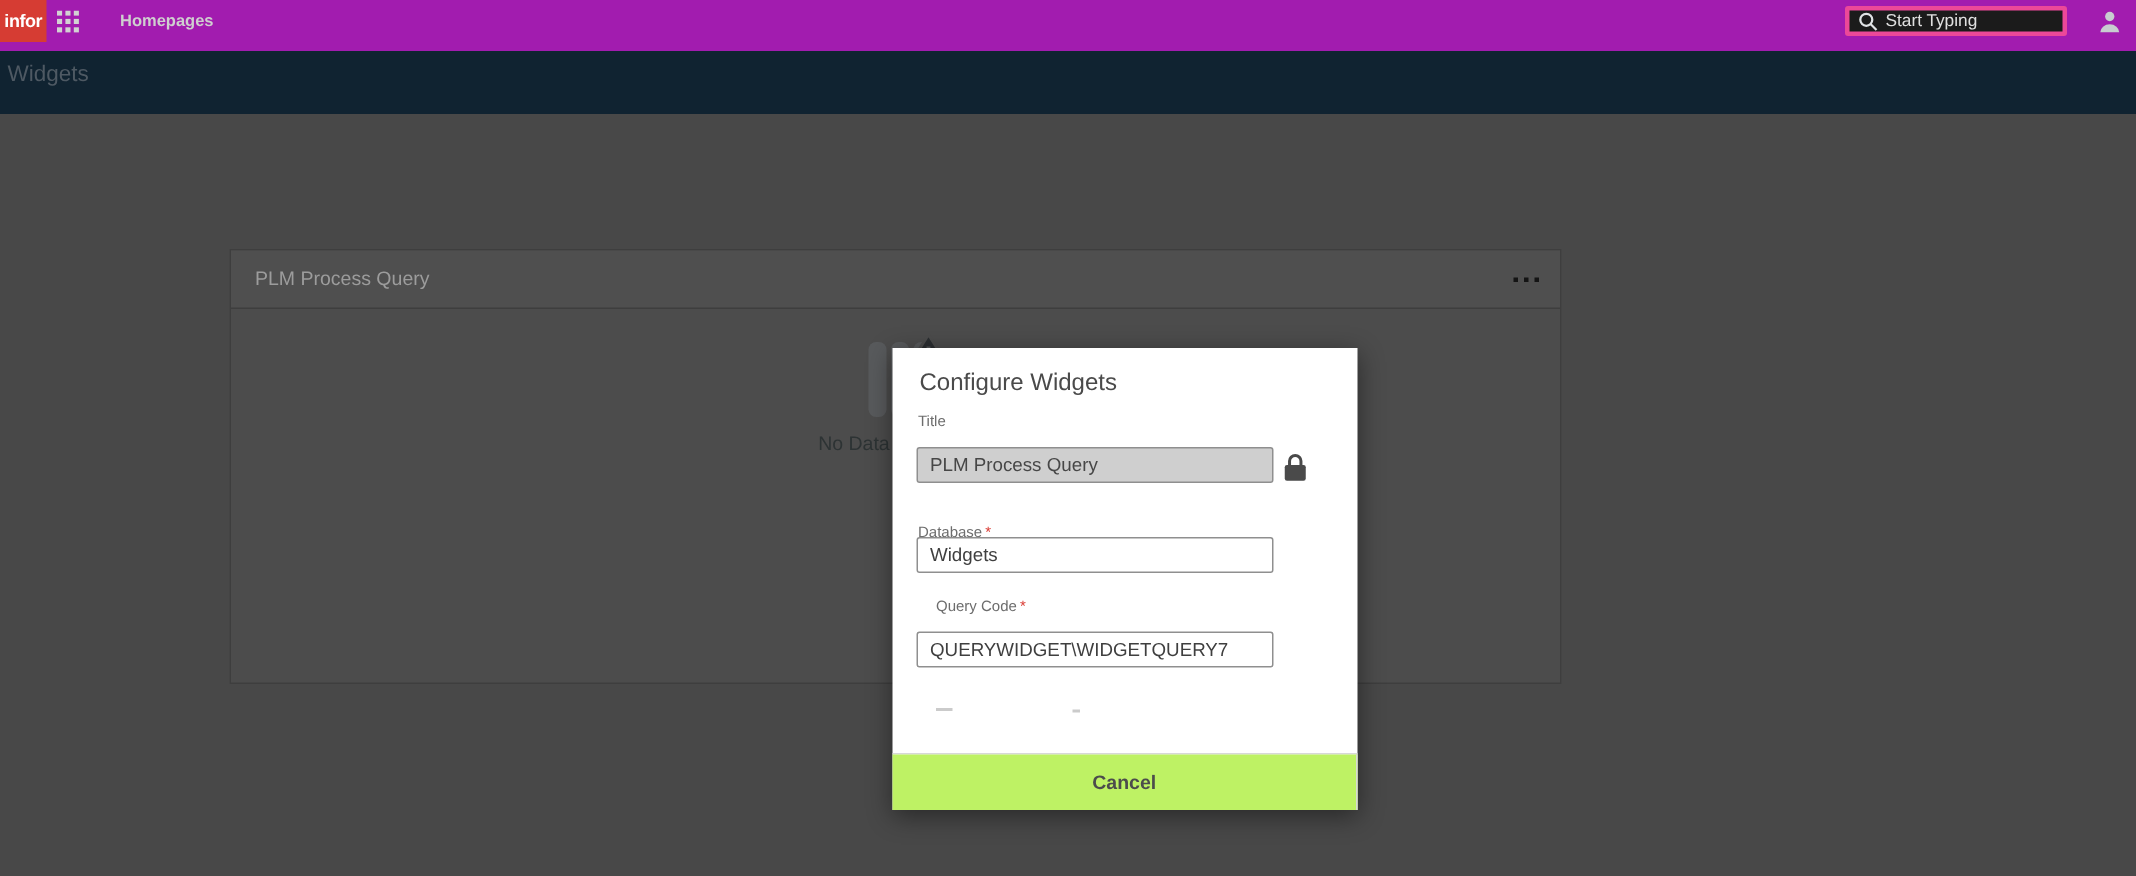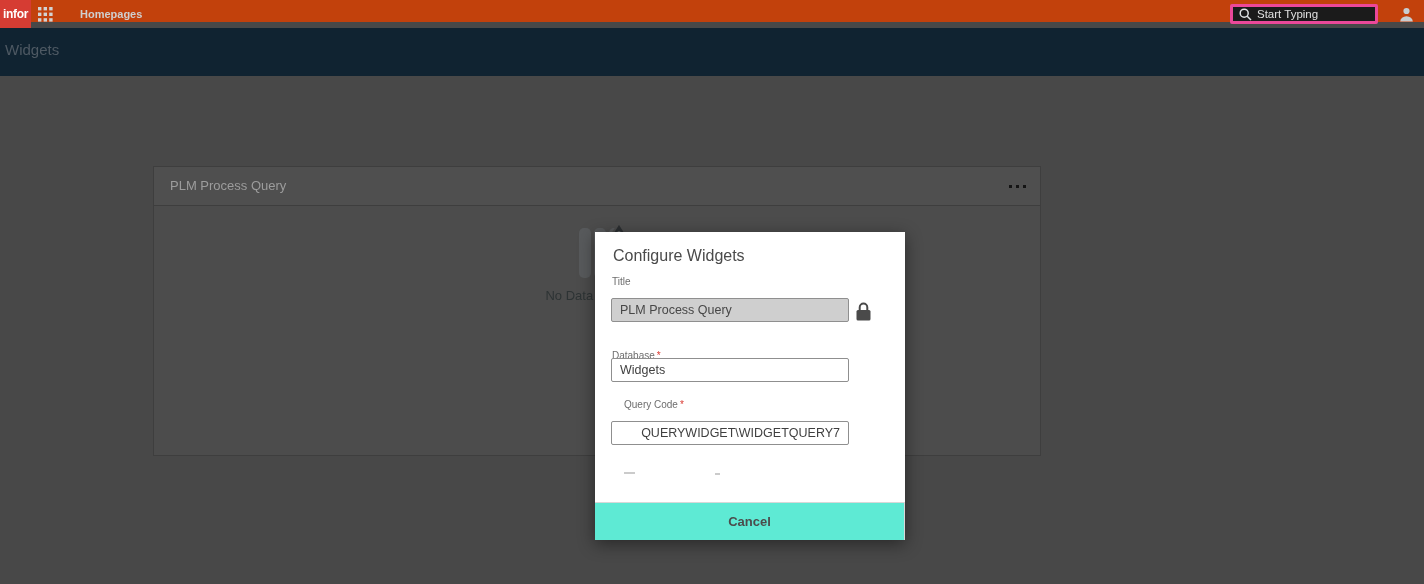--- a/index.html
+++ b/index.html
@@ -1,21 +1,21 @@
 <!DOCTYPE html>
 <html><head>
 <meta charset="utf-8">
 <style>
   * { margin:0; padding:0; box-sizing:border-box; }
   html,body { width:1424px; height:584px; overflow:hidden; }
   body { font-family:"Liberation Sans","DejaVu Sans",sans-serif; background:#484848; }
   .page { position:relative; width:1424px; height:584px; background:#484848; }
 
   
-  .topbar { position:absolute; left:0; top:0; width:1424px; height:22px; background:#c2410c; z-index:5;padding-left:24px; }
+  .topbar { position:absolute; left:0; top:0; width:1424px; height:34px; background:#a21caf; z-index:5;padding-left:24px; }
   .logo { position:absolute; left:0; top:0; width:31px; height:28px; background:#d63c33;
           color:#fff; font-weight:bold; font-size:12px; display:flex; align-items:center;
           justify-content:center; letter-spacing:-0.3px; cursor:pointer; }
   .appmenu { position:absolute; left:38px; top:7px; width:15px; height:15px; cursor:pointer; }
   .navlabel { position:absolute; left:80px; top:0; height:28px; line-height:28px;
               color:#cfcfcf; font-size:11px; font-weight:700; cursor:pointer; }
   .search { position:absolute; left:1230px; top:4px; width:148px; height:20px; background:#1b1b1b;
             border:3px solid #ec4899; border-radius:2px; display:flex; align-items:center;
             padding:0 6px; gap:5px; }
   .search svg { flex:0 0 auto; }
@@ -50,21 +50,21 @@
   .flabel { position:absolute; left:17px; font-size:10px; color:#6d6d6d; }
   .flabel .req { color:#d93a32; margin-left:2px; }
   .finput { position:absolute; left:16px; width:238px; height:24px; border:1px solid #8f8f8f;
             border-radius:2px; background:#fff; font-size:12.5px; color:#3f3f3f;
             padding:0 8px; font-family:inherit; outline:none; }
   .finput.disabled { background:#cfcfcf; color:#474747; }
   .lock { position:absolute; left:261px; top:70px; }
   .frag { position:absolute; height:2px; background:#cbcbcb; }
   .modal-footer { position:absolute; left:0; bottom:0; width:310px; height:38px;
                   border-top:1px solid #d8d8d8; display:flex; }
-  .mbtn { flex:1; display:flex; align-items:center; justify-content:center; background:#5eead4;
+  .mbtn { flex:1; display:flex; align-items:center; justify-content:center; background:#bef264;
           border:none; font-family:inherit; font-size:13px; font-weight:700; cursor:pointer; }
   .mbtn.cancel { color:#4c4c4c; border-right:1px solid #d8d8d8; }
   .mbtn.save { color:#1a75bc; }
 </style>
 </head>
 <body>
 
 <div class="page">
 
   <div class="topbar">
@@ -143,21 +143,21 @@
     </svg>
 
     <div class="flabel" style="top:118px;">
       <span>Database</span><span class="req">*</span>
     </div>
     <input class="finput" style="top: 126px;" value="Widgets">
 
     <div class="flabel" style="top:167px;margin-left:12px;">
       <span>Query Code</span><span class="req">*</span>
     </div>
-    <input class="finput" style="top: 189px; text-align: right;" value="QUERYWIDGET\WIDGETQUERY7">
+    <input class="finput" style="top: 189px;" value="QUERYWIDGET\WIDGETQUERY7">
 
     <div class="frag" style="left:29px; top:240px; width:11px;"></div>
     <div class="frag" style="left:120px; top:241px; width:5px;"></div>
 
     <div class="modal-footer">
       <button class="mbtn cancel">Cancel</button>
     </div>
   </div>
 
 </div>

